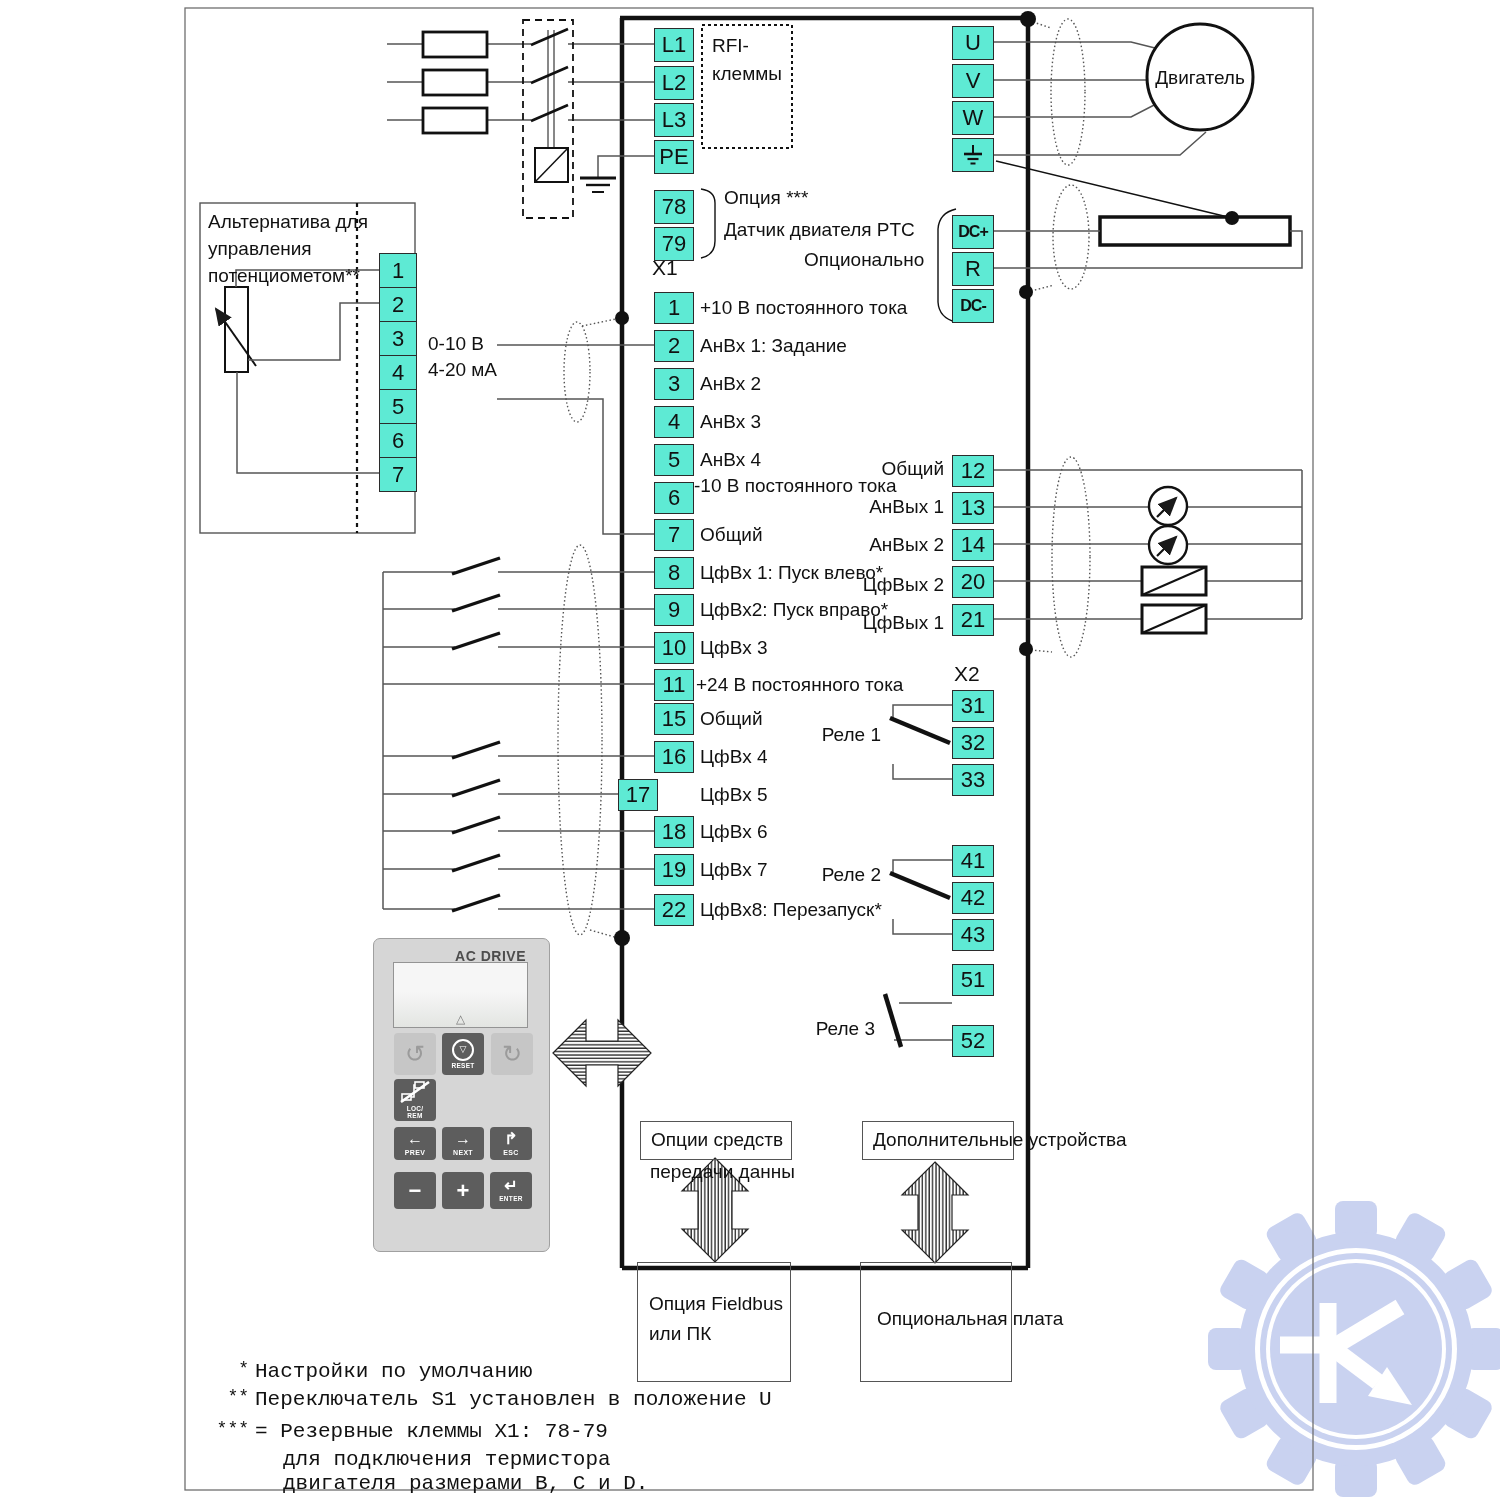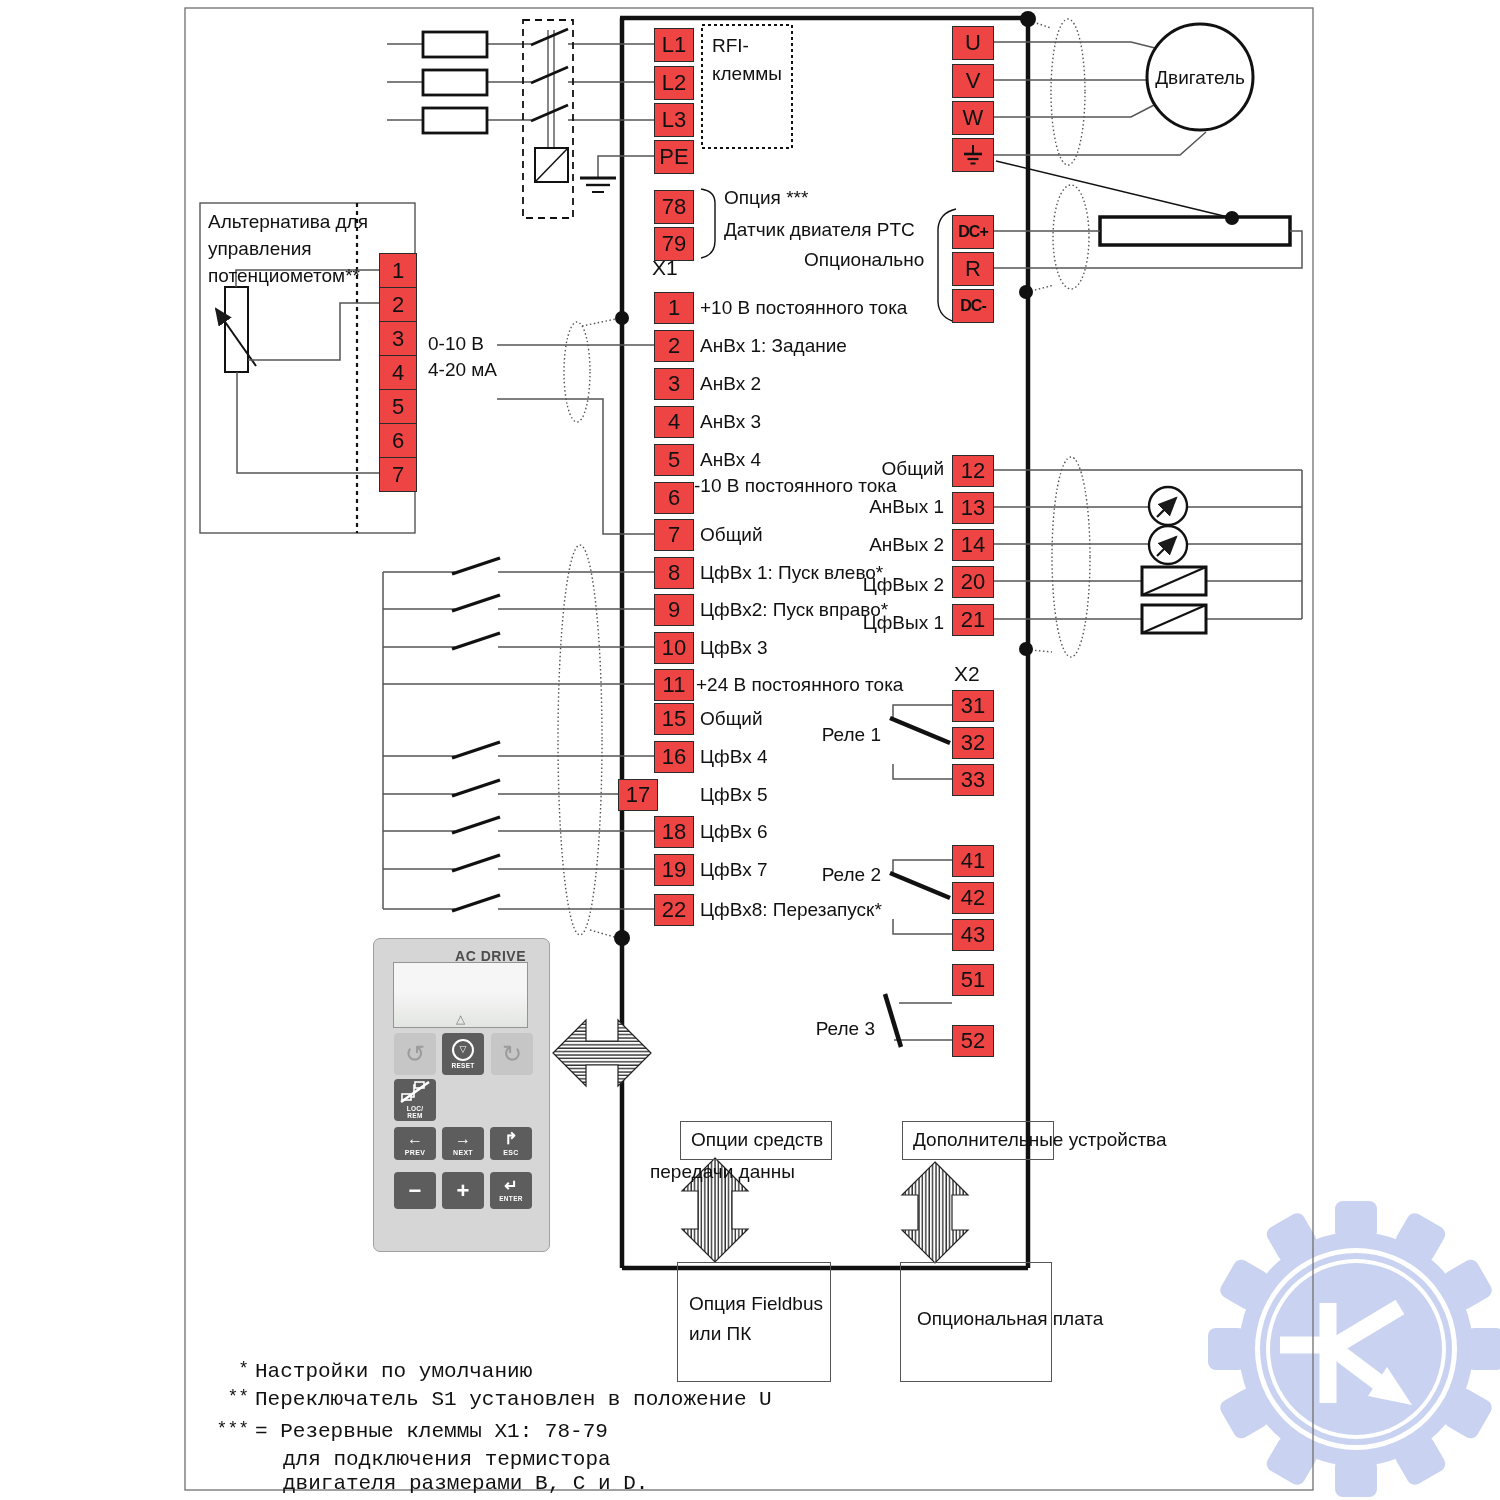--- a/index.html
+++ b/index.html
@@ -1,29 +1,29 @@
 <!DOCTYPE html>
 <html style="--color-logo: #c9d2f0; --color-line: #1a1a1a;"><head>
 <meta charset="utf-8">
 <style>
   :root{ --color-logo:#c9d2f0; --color-line:#1a1a1a; }
   html,body{margin:0;padding:0;background:#fff;}
   #canvas{position:relative;width:1500px;height:1500px;background:#fff;overflow:hidden;
           font-family:"Liberation Sans",sans-serif;color:#111;}
   #wires{position:absolute;left:0;top:0;z-index:1;}
-  .term{position:absolute;z-index:3;width:38px;height:30px;background:#ef4444;border:1.7px solid #2b2b2b;
+  .term{position:absolute;z-index:3;width:38px;height:30px;background:#5eead4;border:1.7px solid #2b2b2b;
         display:flex;align-items:center;justify-content:center;font-size:22px;line-height:1;}
   .term.w40{width:40px;height:32px;}
   .term.h32{height:32px;}
   .term.small{font-size:16px;font-weight:bold;letter-spacing:-1px;text-align:right;}
   .term.pot{width:36px;height:33px;left:379px;}
   .lbl{position:absolute;z-index:3;font-size:19px;white-space:nowrap;line-height:1.25;}
   .hdr{position:absolute;z-index:3;font-size:21px;white-space:nowrap;}
   .rlbl{position:absolute;z-index:3;font-size:19px;white-space:nowrap;text-align:right;}
-  .boxed{position:absolute;z-index:2;border:1.4px solid #555;background:transparent;margin-left:40px;}
+  .boxed{position:absolute;z-index:2;border:1.4px solid #555;background:transparent;}
   .fnote{position:absolute;z-index:3;font-family:Liberation Mono, monospace;font-size:21px;white-space:nowrap;}
   .fnote .mk{display:inline-block;width:44px;text-align:right;margin-right:6px;font-size:18px;
              position:relative;top:-3px;}
   
   #keypad{position:absolute;z-index:3;left:373px;top:938px;width:175px;height:312px;background:#d6d6d6;
           border:1.5px solid #a0a0a0;border-radius:7px;}
   #kp-title{position:absolute;left:25px;top:9px;width:127px;text-align:right;font-size:14px;
             font-weight:bold;color:#4d4d4d;letter-spacing:.5px;}
   #kp-display{position:absolute;left:19px;top:23px;width:133px;height:64px;border:1.5px solid #949494;
               background:linear-gradient(#f6f6f6 45%,#e3e5e2);}

